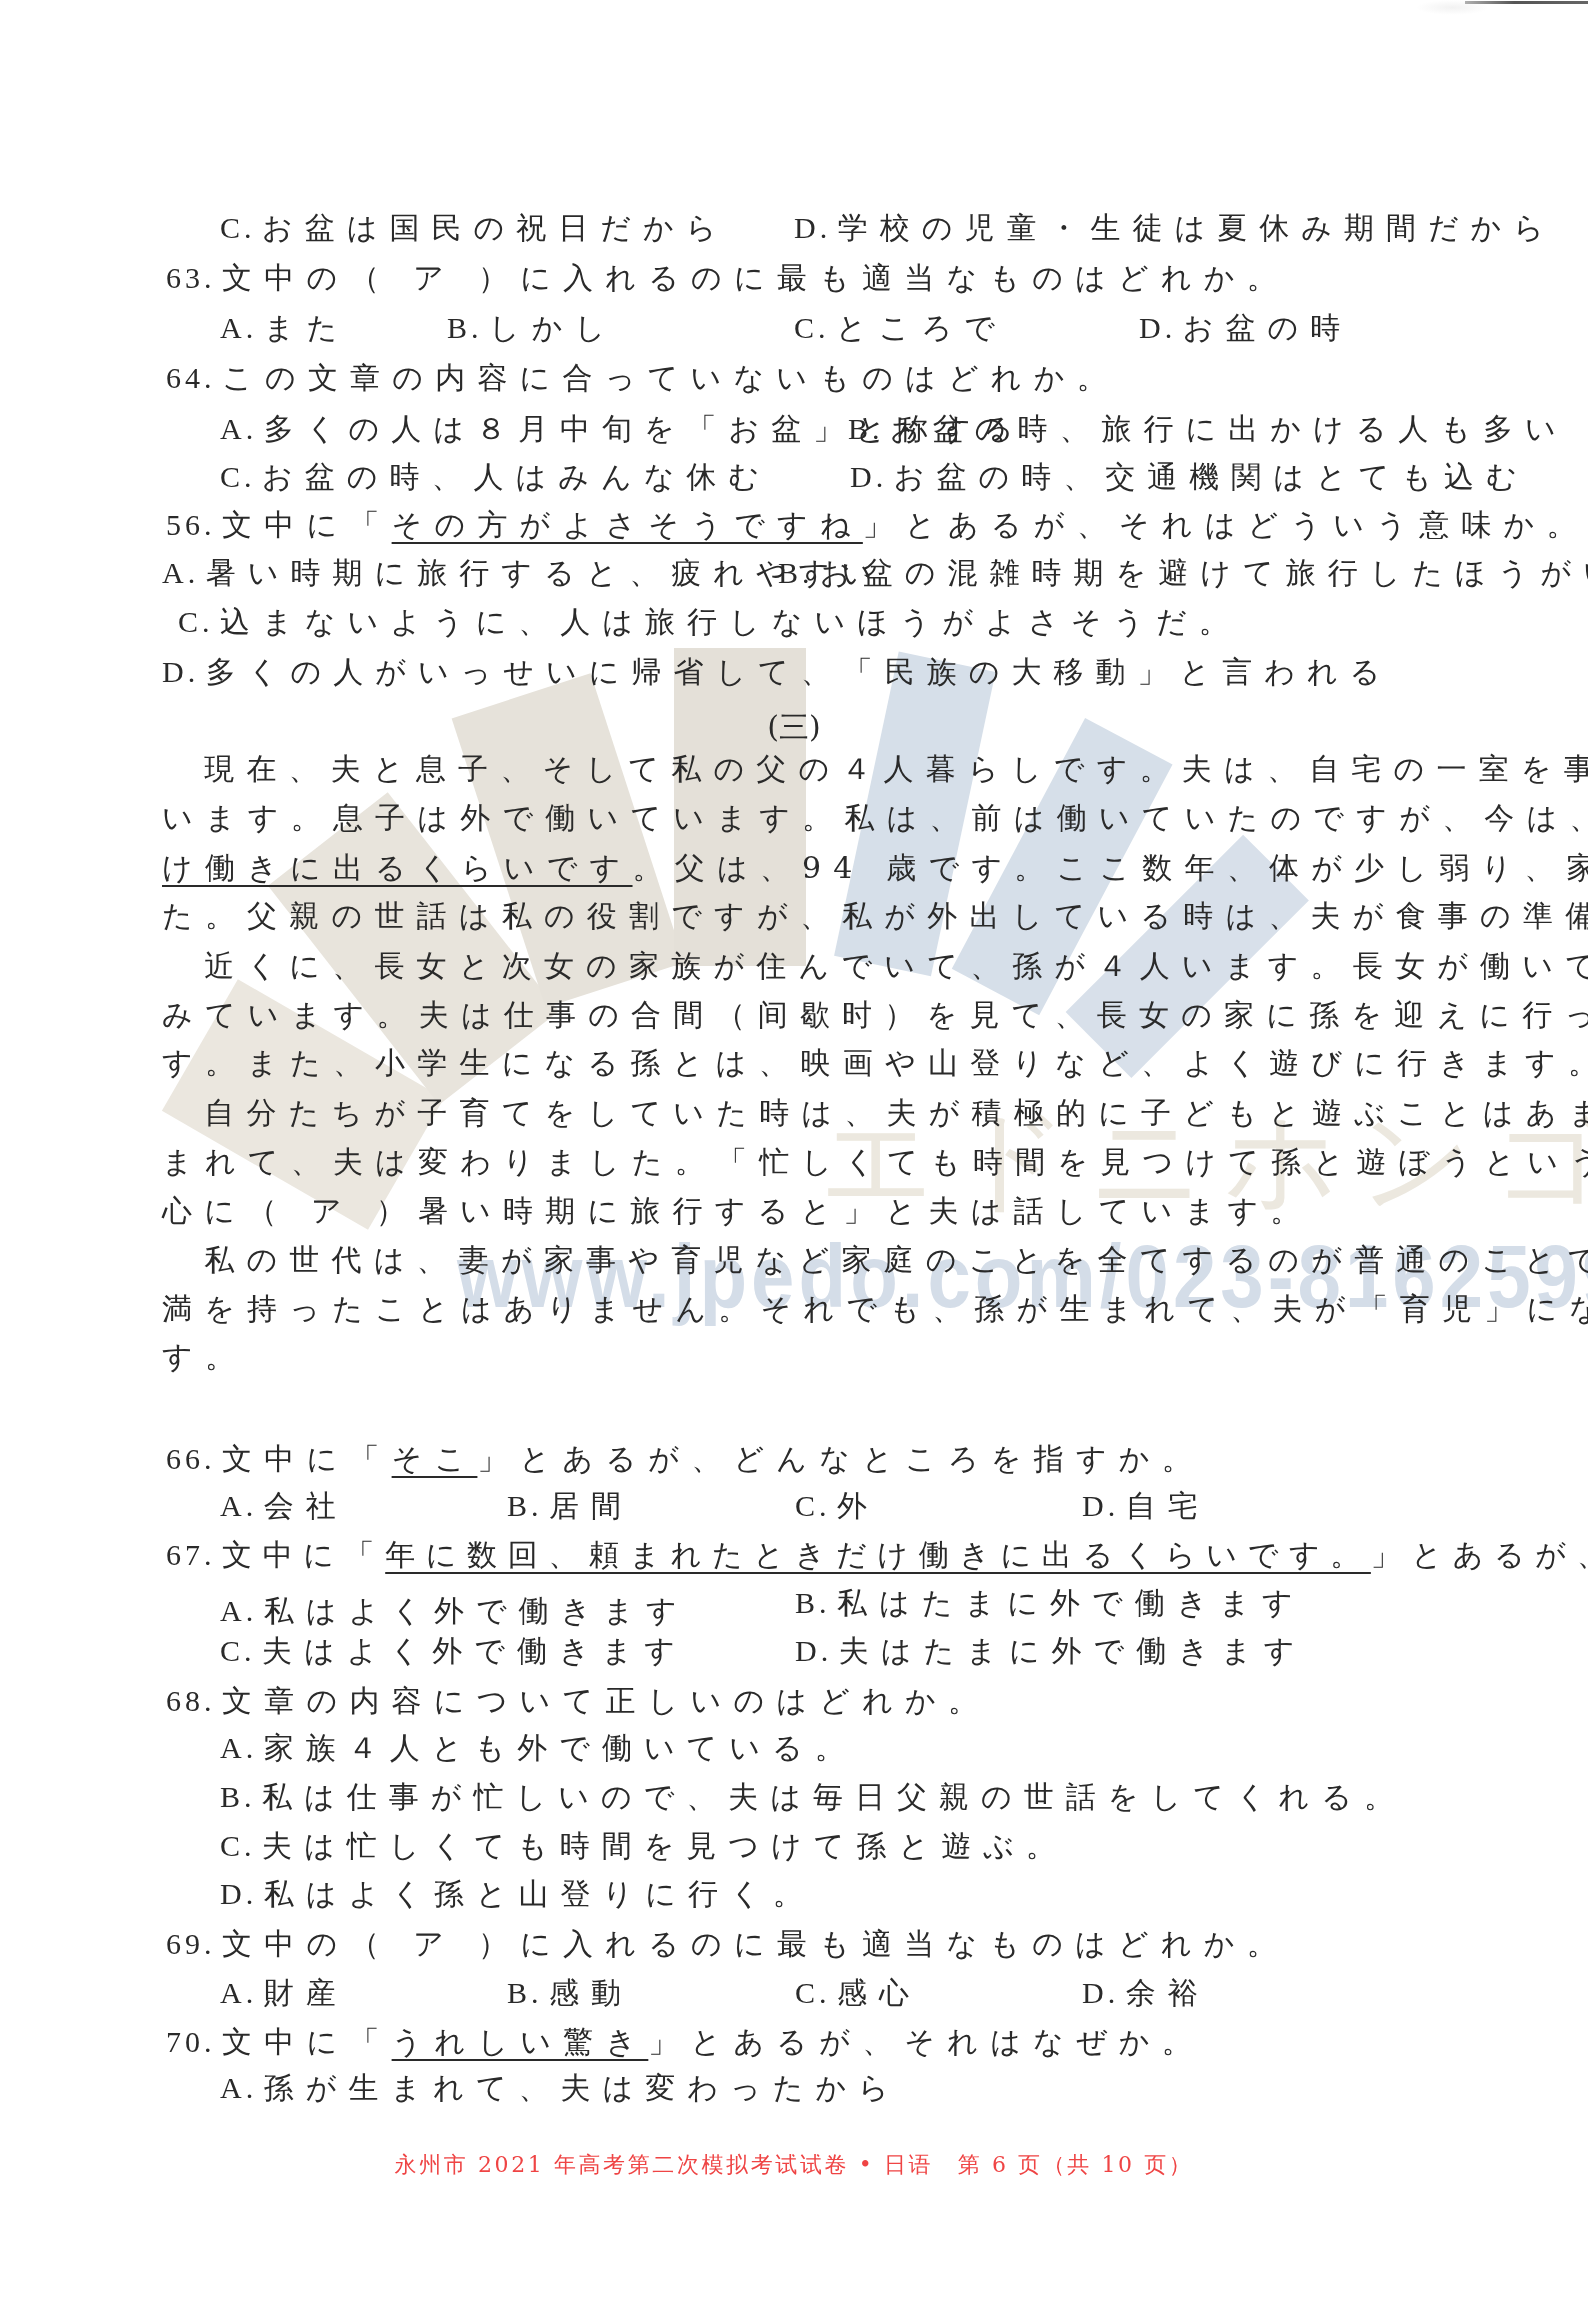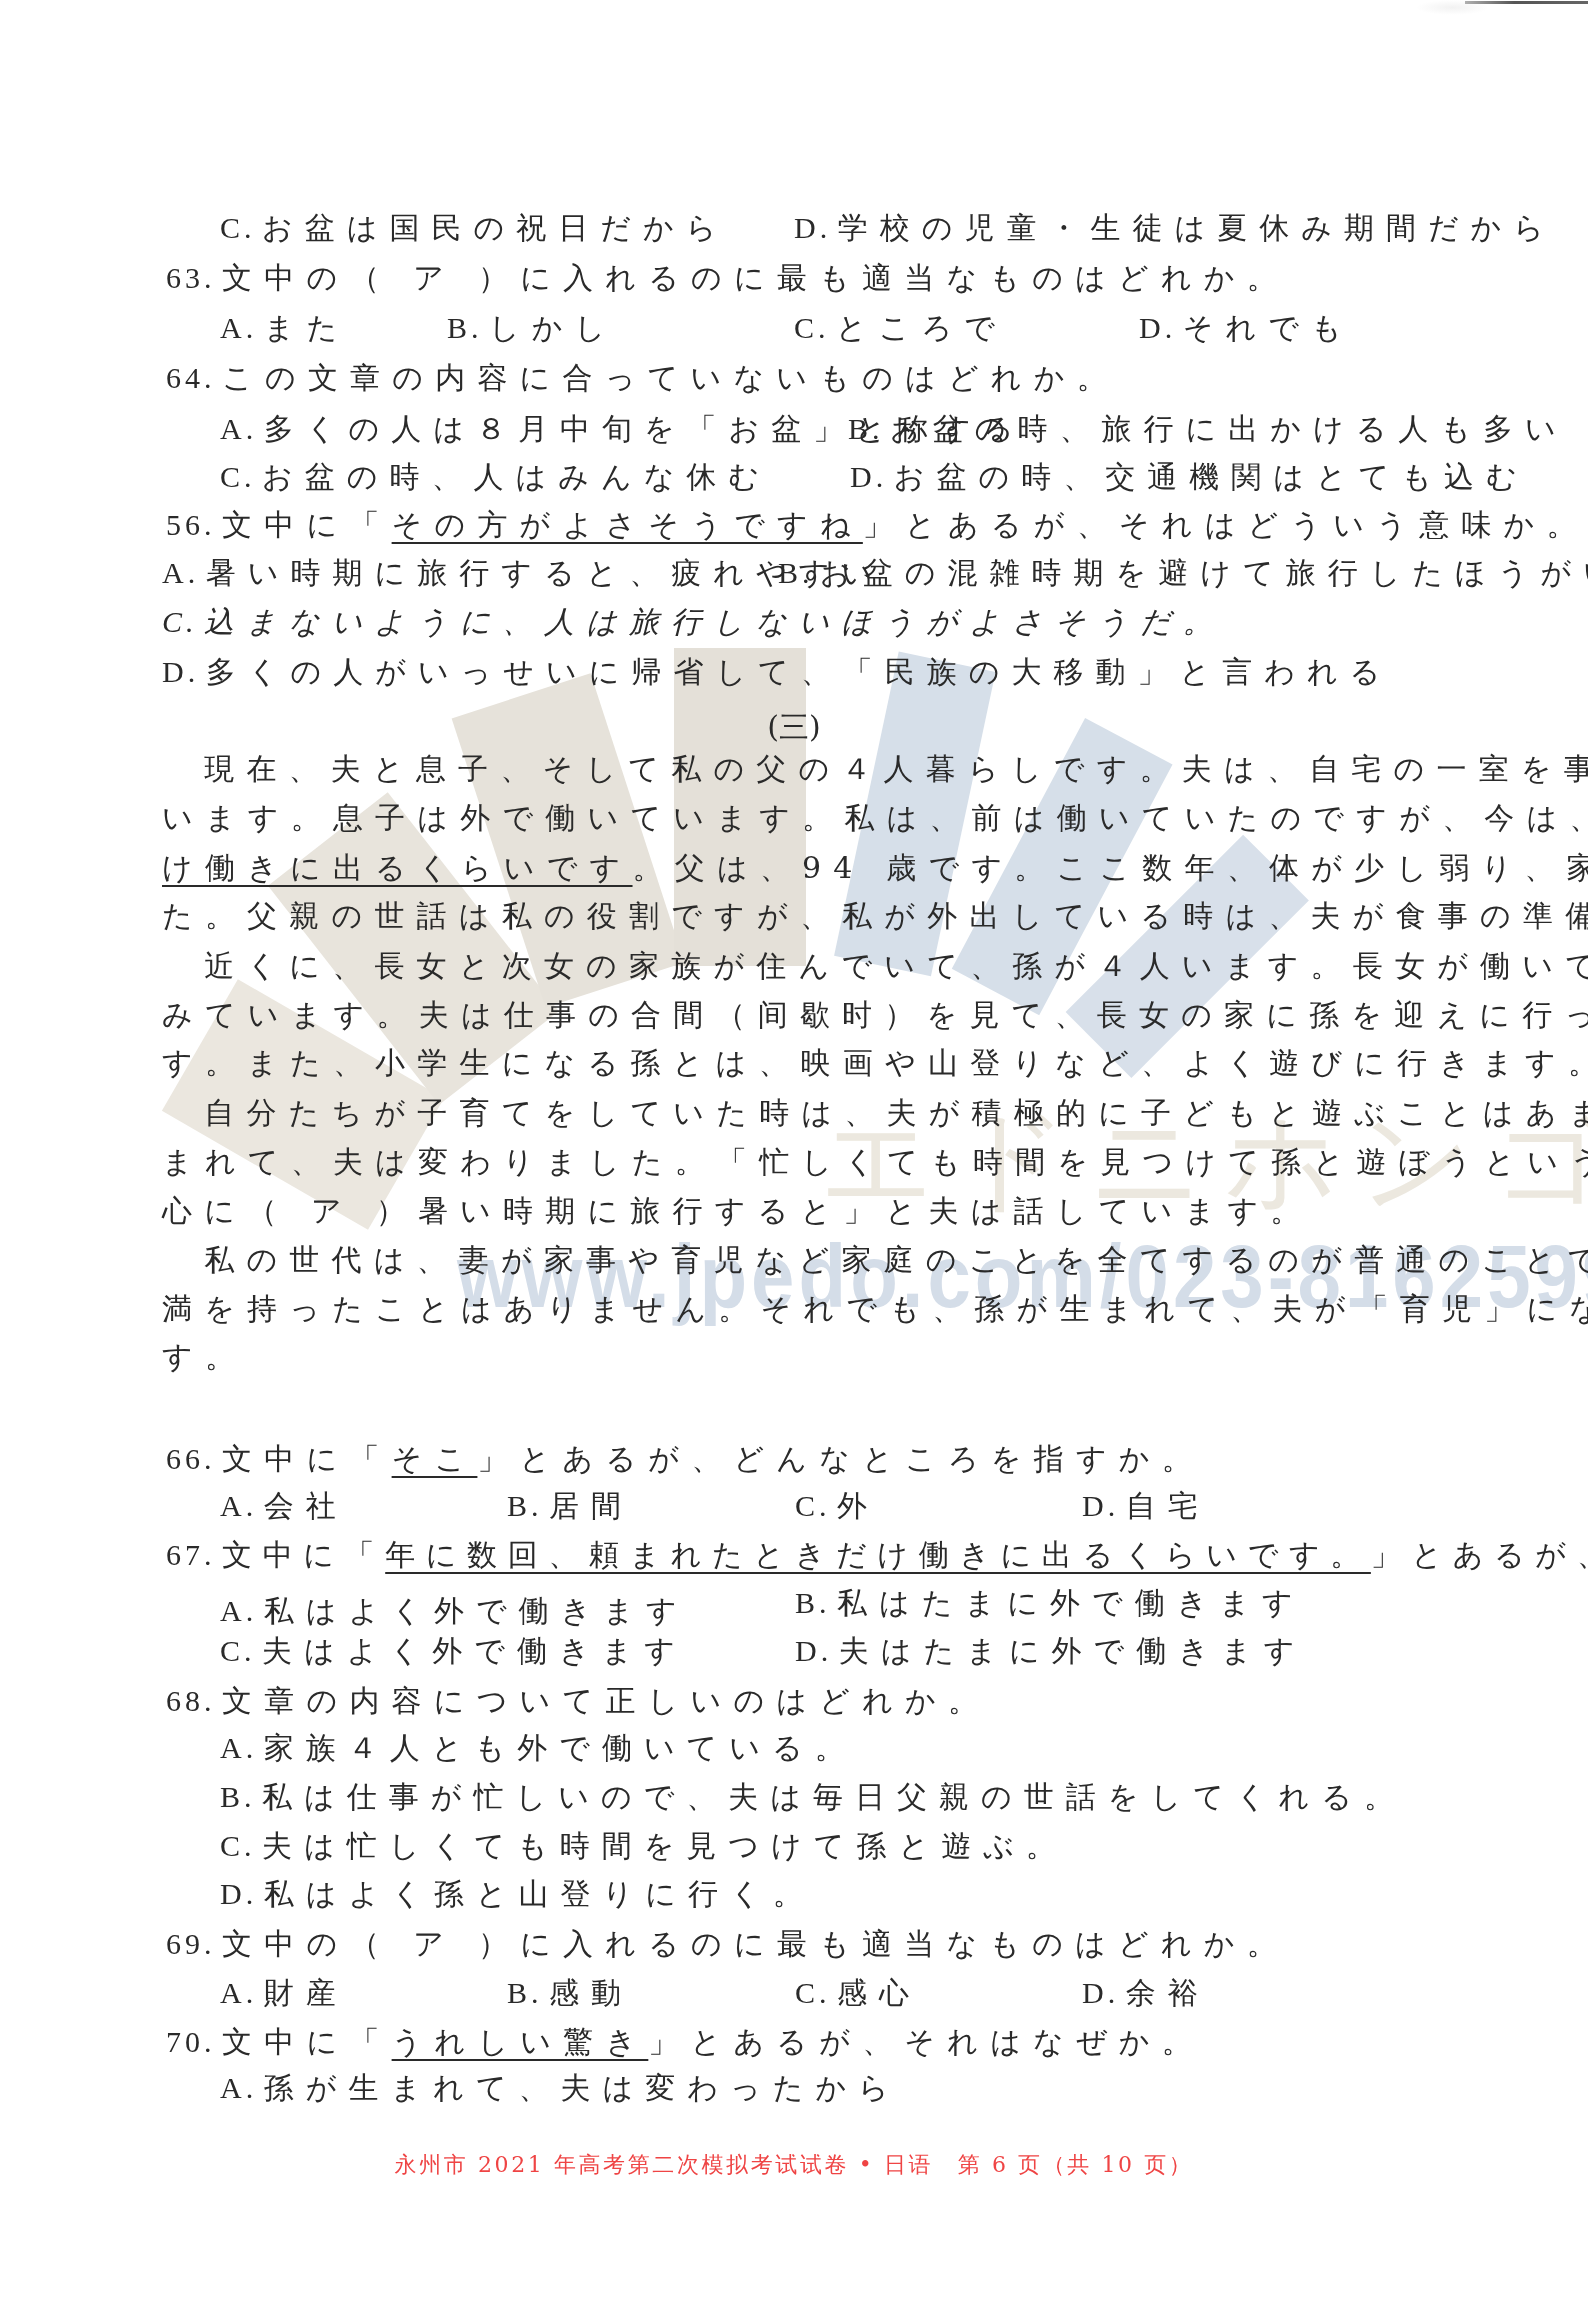--- a/index.html
+++ b/index.html
@@ -53,36 +53,36 @@
 <div class="opt" style="left:794px; top:213px;">
   <span class="lbl">D.</span><span>学校の児童・生徒は夏休み期間だから</span>
 </div>
 
 <div class="line" style="left:166px; top:263px;">
   <span class="lbl">63.</span><span>文中の（ ア ）に入れるのに最も適当なものはどれか。</span>
 </div>
 <div class="opt" style="left:220px; top:313px;"><span class="lbl">A.</span><span>また</span></div>
 <div class="opt" style="left:447px; top:313px;"><span class="lbl">B.</span><span>しかし</span></div>
 <div class="opt" style="left:794px; top:313px;"><span class="lbl">C.</span><span>ところで</span></div>
-<div class="opt" style="left:1139px; top:313px;"><span class="lbl">D.</span><span>それでも</span></div>
+<div class="opt" style="left:1139px; top:313px;"><span class="lbl">D.</span><span>お盆の時</span></div>
 
 <div class="line" style="left:166px; top:363px;">
   <span class="lbl">64.</span><span>この文章の内容に合っていないものはどれか。</span>
 </div>
 <div class="opt" style="left:220px; top:414px;"><span class="lbl">A.</span><span>多くの人は８月中旬を「お盆」と称する</span></div>
 <div class="opt" style="left:848px; top:414px;"><span class="lbl">B.</span><span>お盆の時、旅行に出かける人も多い</span></div>
 <div class="opt" style="left:220px; top:462px;"><span class="lbl">C.</span><span>お盆の時、人はみんな休む</span></div>
 <div class="opt" style="left:850px; top:462px;"><span class="lbl">D.</span><span>お盆の時、交通機関はとても込む</span></div>
 
 <div class="line" style="left:166px; top:510px;">
   <span class="lbl">56.</span><span>文中に「</span><span class="u">その方がよさそうですね</span><span>」とあるが、それはどういう意味か。</span>
 </div>
 <div class="opt" style="left:162px; top:558px;"><span class="lbl">A.</span><span>暑い時期に旅行すると、疲れやすい</span></div>
 <div class="opt" style="left:778px; top:558px;"><span class="lbl">B.</span><span>お盆の混雑時期を避けて旅行したほうがいい</span></div>
-<div class="opt" style="left:162px; top:607px;font-style:italic;"><span class="lbl">C.</span><span>込まないように、人は旅行しないほうがよさそうだ。</span></div>
+<div class="opt" style="left:178px; top:607px;"><span class="lbl">C.</span><span>込まないように、人は旅行しないほうがよさそうだ。</span></div>
 <div class="opt" style="left:162px; top:657px;"><span class="lbl">D.</span><span>多くの人がいっせいに帰省して、「民族の大移動」と言われる</span></div>
 
 <div class="center">(三)</div>
 
 <div>
   <div class="line" style="left:162px; top:754px;"><span>　現在、夫と息子、そして私の父の４人暮らしです。夫は、自宅の一室を事務所にして、</span></div>
   <div class="line" style="left:162px; top:803px;"><span>います。息子は外で働いています。私は、前は働いていたのですが、今は、</span><span></span></div>
   <div class="line" style="left:162px; top:853px;"><span></span><span class="u">け働きに出るくらいです</span><span>。父は、94 歳です。ここ数年、体が少し弱り、家で過ごすことが多くなりまし</span></div>
   <div class="line" style="left:162px; top:901px;"><span>た。父親の世話は私の役割ですが、私が外出している時は、夫が食事の準備や世話をしてくれます。</span></div>
   <div class="line" style="left:162px; top:951px;"><span>　近くに、長女と次女の家族が住んでいて、孫が４人います。長女が働いているので、よく孫の面倒を</span></div>

